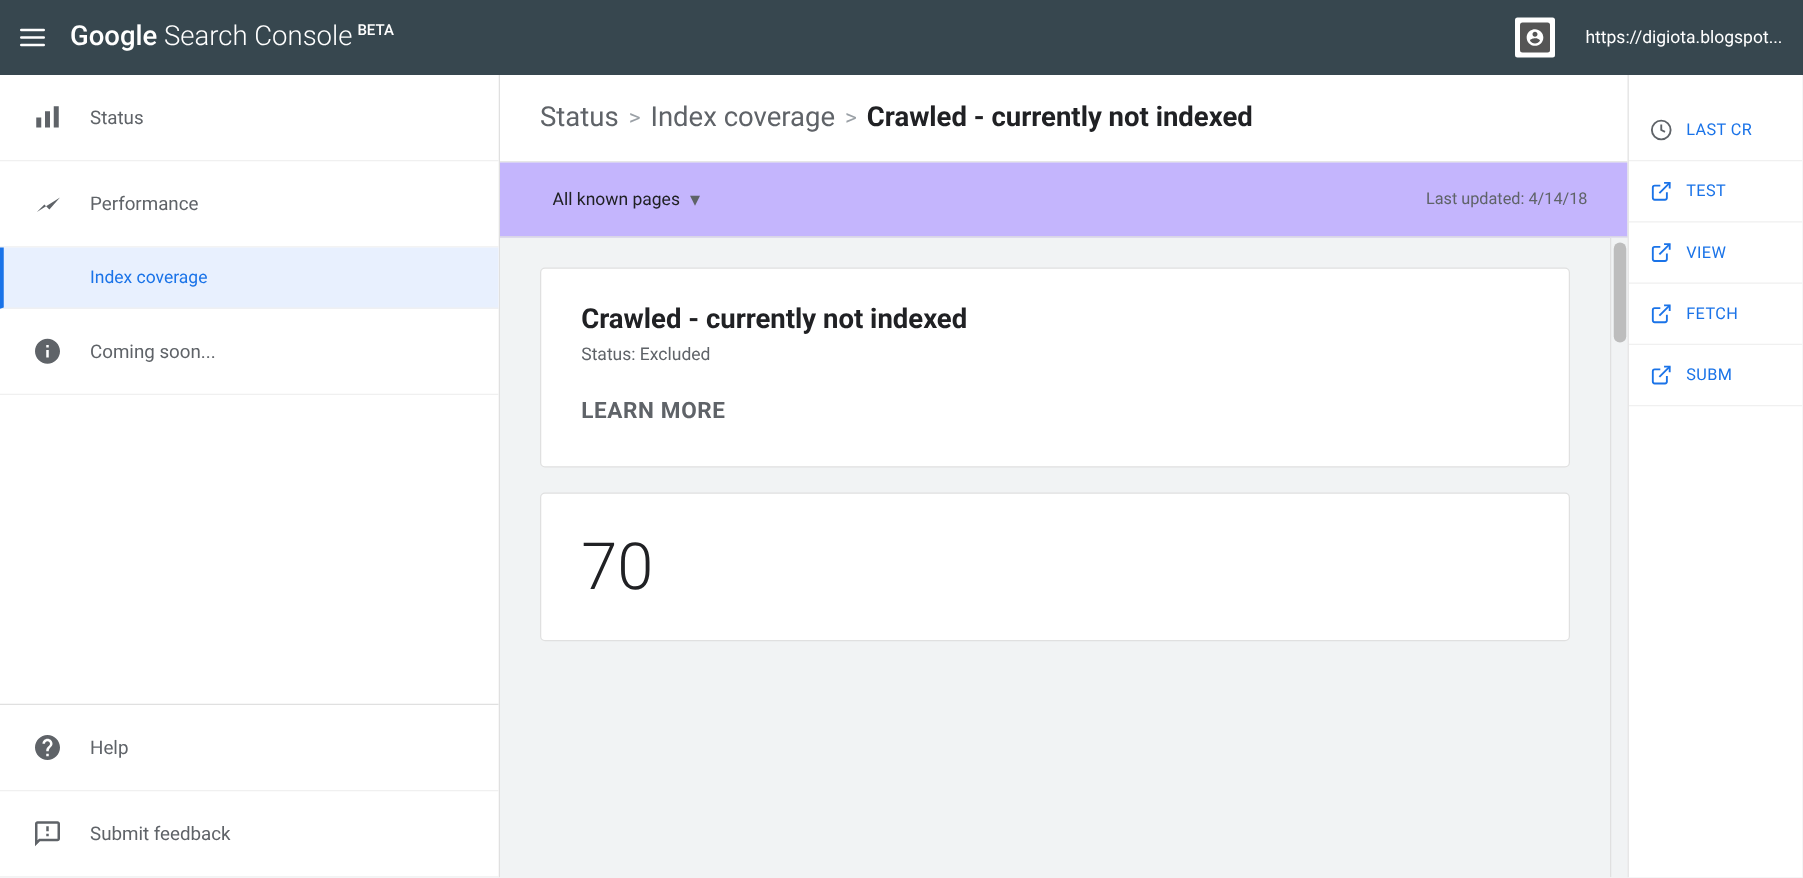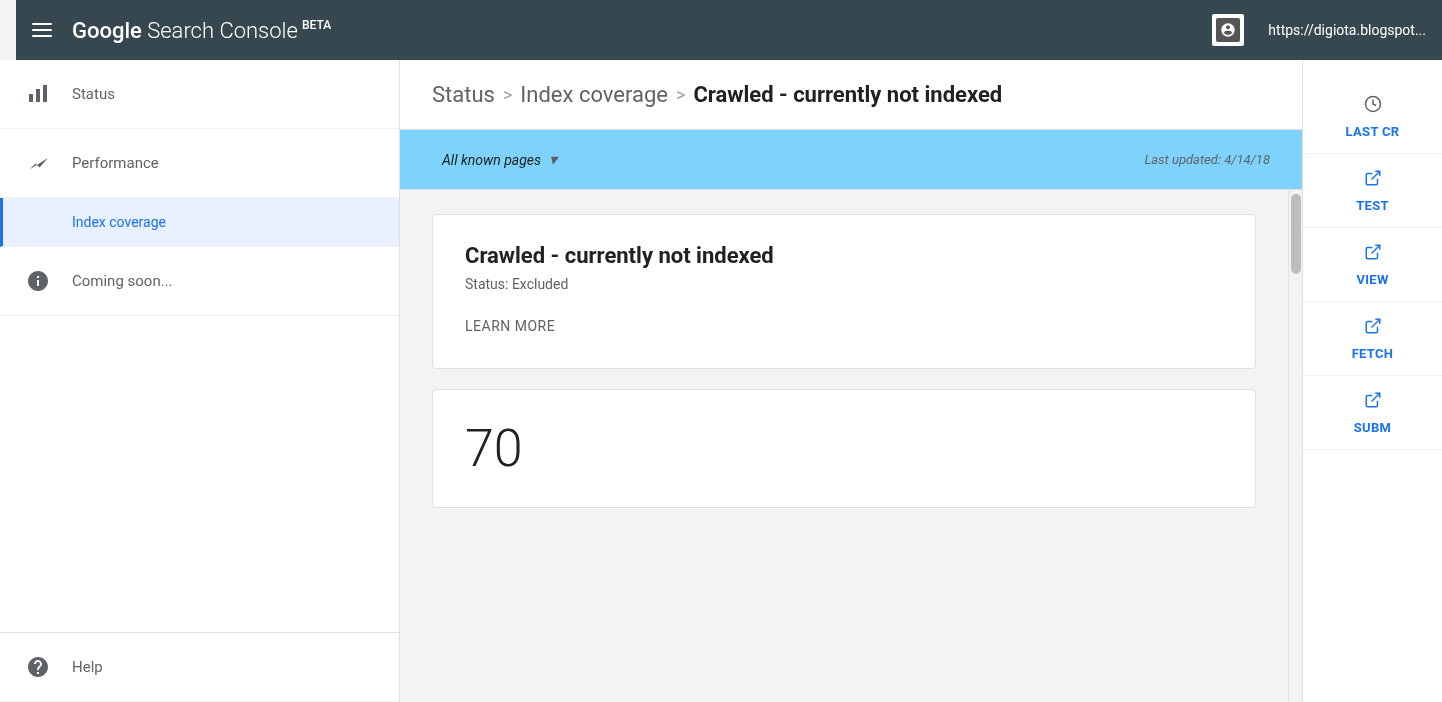--- a/index.html
+++ b/index.html
@@ -7,21 +7,21 @@
 
     
     .topbar {
       background: #37474f;
       height: 60px;
       display: flex;
       align-items: center;
       padding: 0 16px;
       gap: 16px;
       position: fixed;
-      top: 0; left: 16px; right: 0;
+      top: 0; left: 0; right: 0;
       z-index: 100;
     }
     .topbar-menu-icon {
       color: #fff;
       font-size: 20px;
       cursor: pointer;
       display: flex;
       flex-direction: column;
       gap: 4px;
       justify-content: center;
@@ -185,27 +185,26 @@
 
     
     .content {
       flex: 1;
       overflow-y: auto;
       position: relative;
     }
 
     
     .filter-bar {
-      background: #7dd3fc;
+      background: #c4b5fd;
       border-bottom: 1px solid #e0e0e0;
       padding: 14px 32px;
       display: flex;
       align-items: center;
       justify-content: space-between;
-      font-style: italic;
     }
     .filter-dropdown {
       display: flex;
       align-items: center;
       gap: 8px;
       cursor: pointer;
       font-size: 14px;
       color: #202124;
       padding: 6px 10px;
       border-radius: 4px;
@@ -256,22 +255,22 @@
       font-weight: 700;
       color: #202124;
       margin-bottom: 8px;
     }
     .card-status {
       font-size: 14px;
       color: #5f6368;
       margin-bottom: 20px;
     }
     .card-learn-more {
-      font-size: 14px;
-      font-weight: 400;
+      font-size: 18px;
+      font-weight: 700;
       color: #5f6368;
       text-transform: uppercase;
       letter-spacing: 0.5px;
       cursor: pointer;
       display: inline-block;
       padding: 6px 0;
     }
 
     .card-affected-label {
       font-size: 14px;
@@ -304,24 +303,23 @@
     }
     .right-panel-item {
       display: flex;
       align-items: center;
       gap: 10px;
       padding: 14px 16px;
       cursor: pointer;
       border-bottom: 1px solid #f0f0f0;
       color: #1a73e8;
       font-size: 13px;
-      font-weight: 700;
+      font-weight: 400;
       text-transform: uppercase;
       letter-spacing: 0.3px;
-      flex-direction: column;
     }
     .right-panel-icon {
       width: 20px;
       height: 20px;
       display: flex;
       align-items: center;
       justify-content: center;
       flex-shrink: 0;
     }
 
@@ -396,20 +394,28 @@
 
     <div class="sidebar-bottom">
       <div class="sidebar-item">
         <div class="sidebar-item-icon">
           <svg width="24" height="24" viewBox="0 0 24 24" fill="#5f6368">
             <path d="M12 2C6.48 2 2 6.48 2 12s4.48 10 10 10 10-4.48 10-10S17.52 2 12 2zm1 17h-2v-2h2v2zm2.07-7.75l-.9.92C13.45 12.9 13 13.5 13 15h-2v-.5c0-1.1.45-2.1 1.17-2.83l1.24-1.26c.37-.36.59-.86.59-1.41 0-1.1-.9-2-2-2s-2 .9-2 2H8c0-2.21 1.79-4 4-4s4 1.79 4 4c0 .88-.36 1.68-.93 2.25z"></path>
           </svg>
         </div>
         <span class="sidebar-item-label">Help</span>
       </div>
+      <div class="sidebar-item">
+        <div class="sidebar-item-icon">
+          <svg width="24" height="24" viewBox="0 0 24 24" fill="#5f6368">
+            <path d="M20 2H4c-1.1 0-2 .9-2 2v18l4-4h14c1.1 0 2-.9 2-2V4c0-1.1-.9-2-2-2zm0 14H5.17L4 17.17V4h16v12zm-9-4h2v2h-2zm0-6h2v4h-2z"></path>
+          </svg>
+        </div>
+        <span class="sidebar-item-label">Submit feedback</span>
+      </div>
     </div>
   </div>
 
   <div class="main">
 
     <div class="breadcrumb">
       <span class="breadcrumb-item">Status</span>
       <span class="breadcrumb-sep">&gt;</span>
       <span class="breadcrumb-item">Index coverage</span>
       <span class="breadcrumb-sep">&gt;</span>

